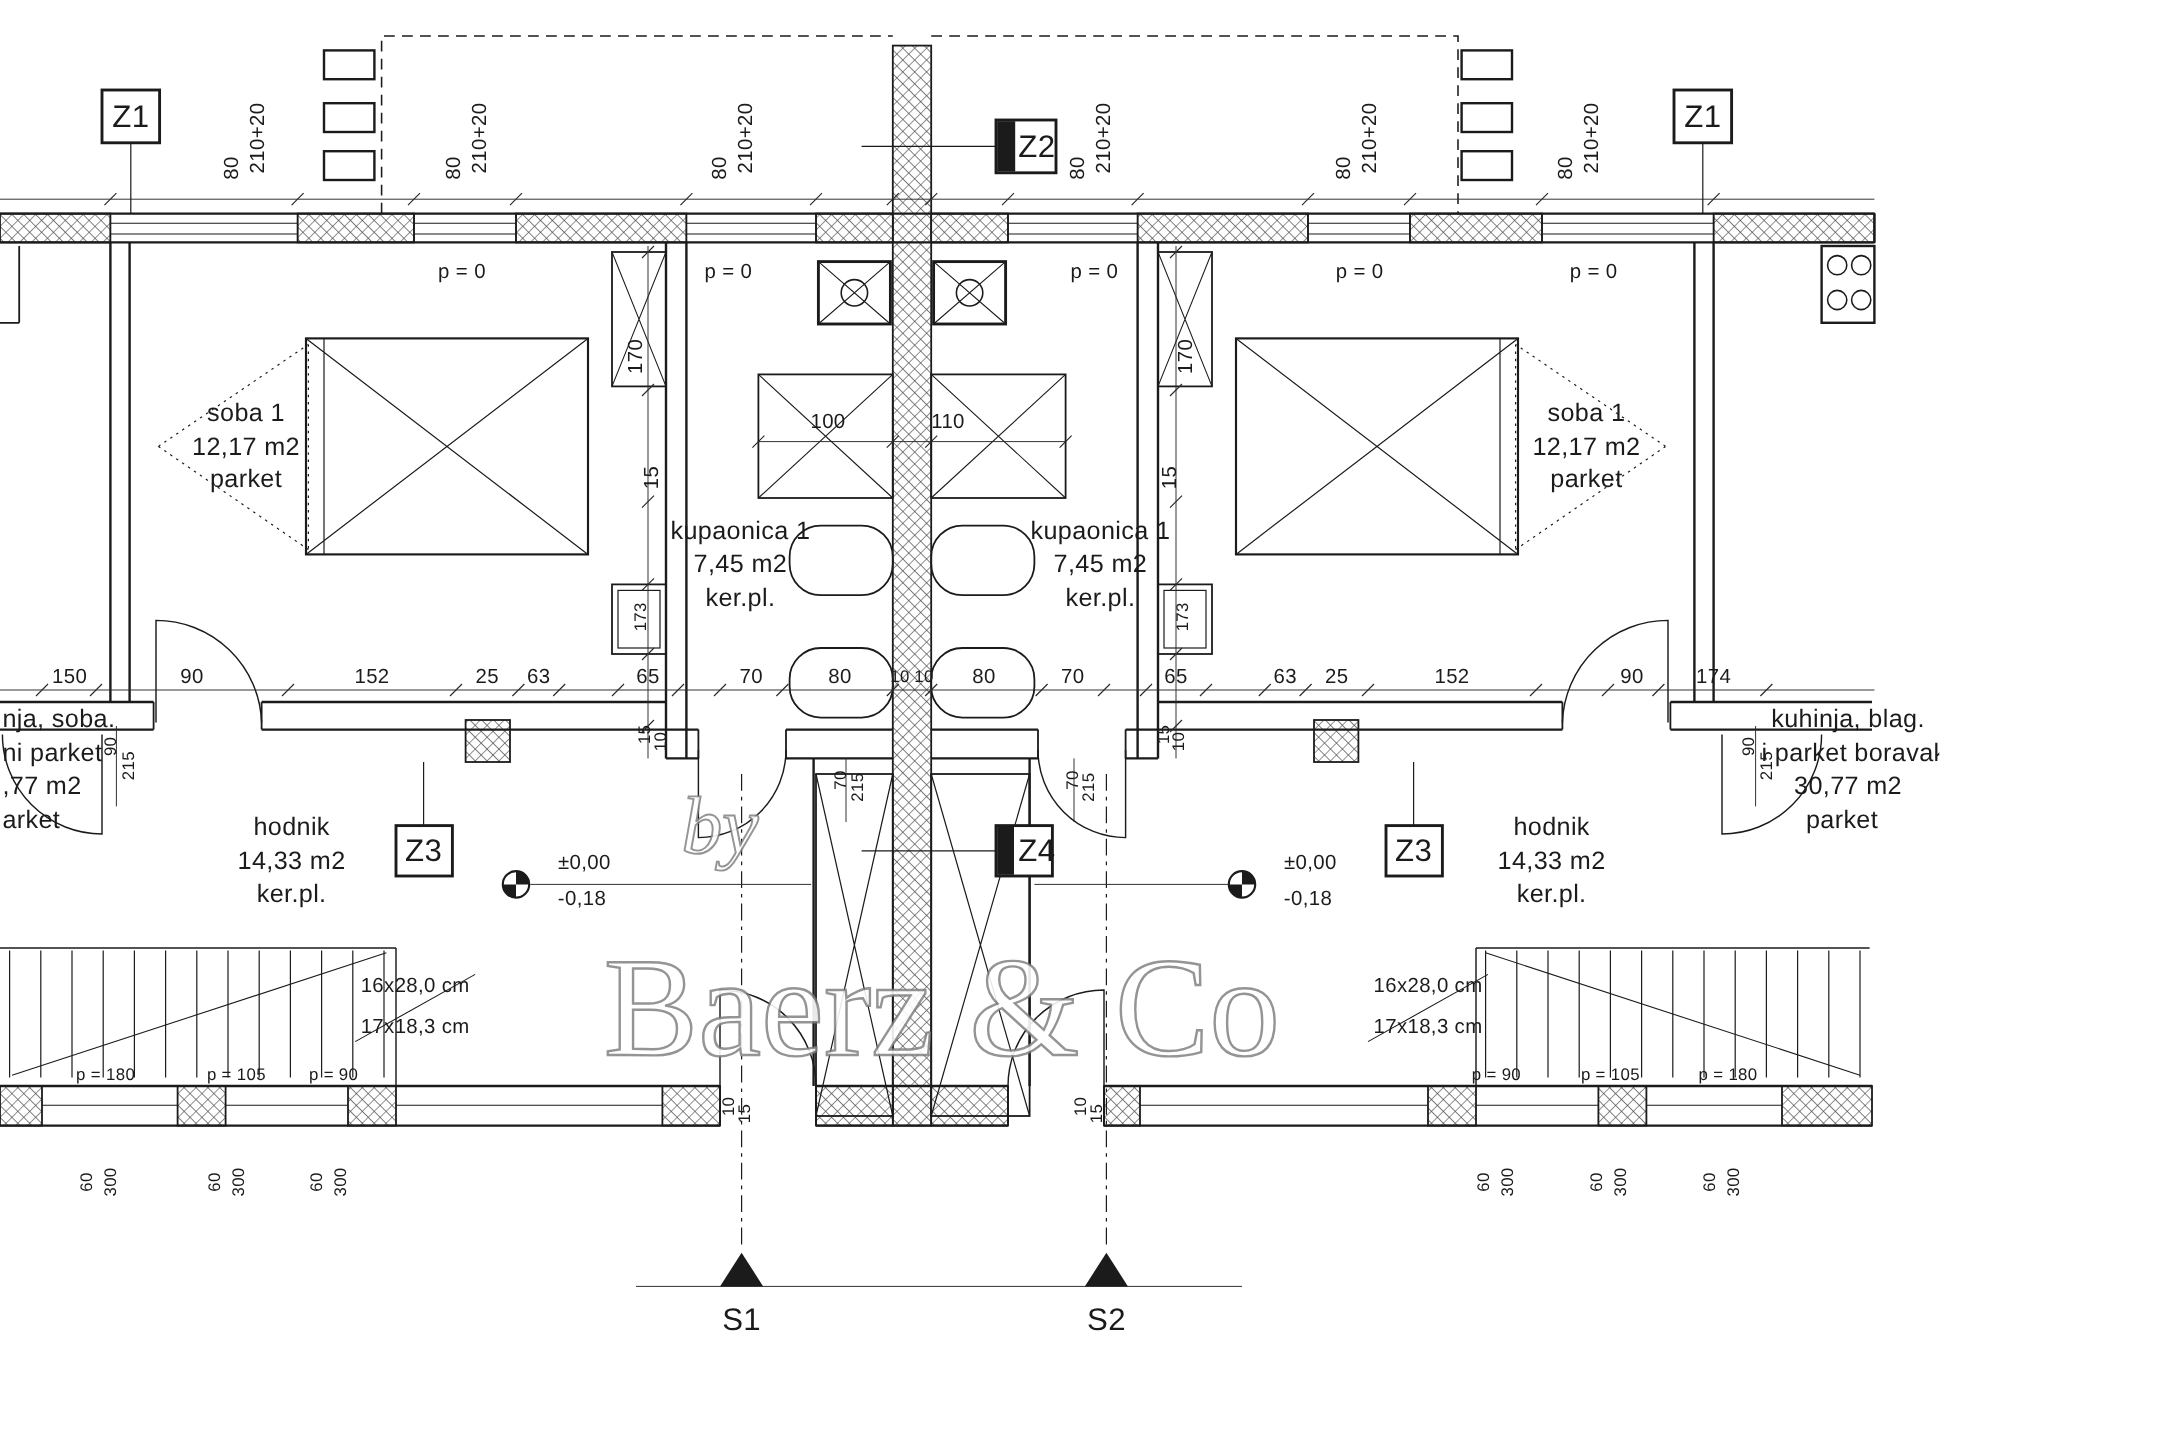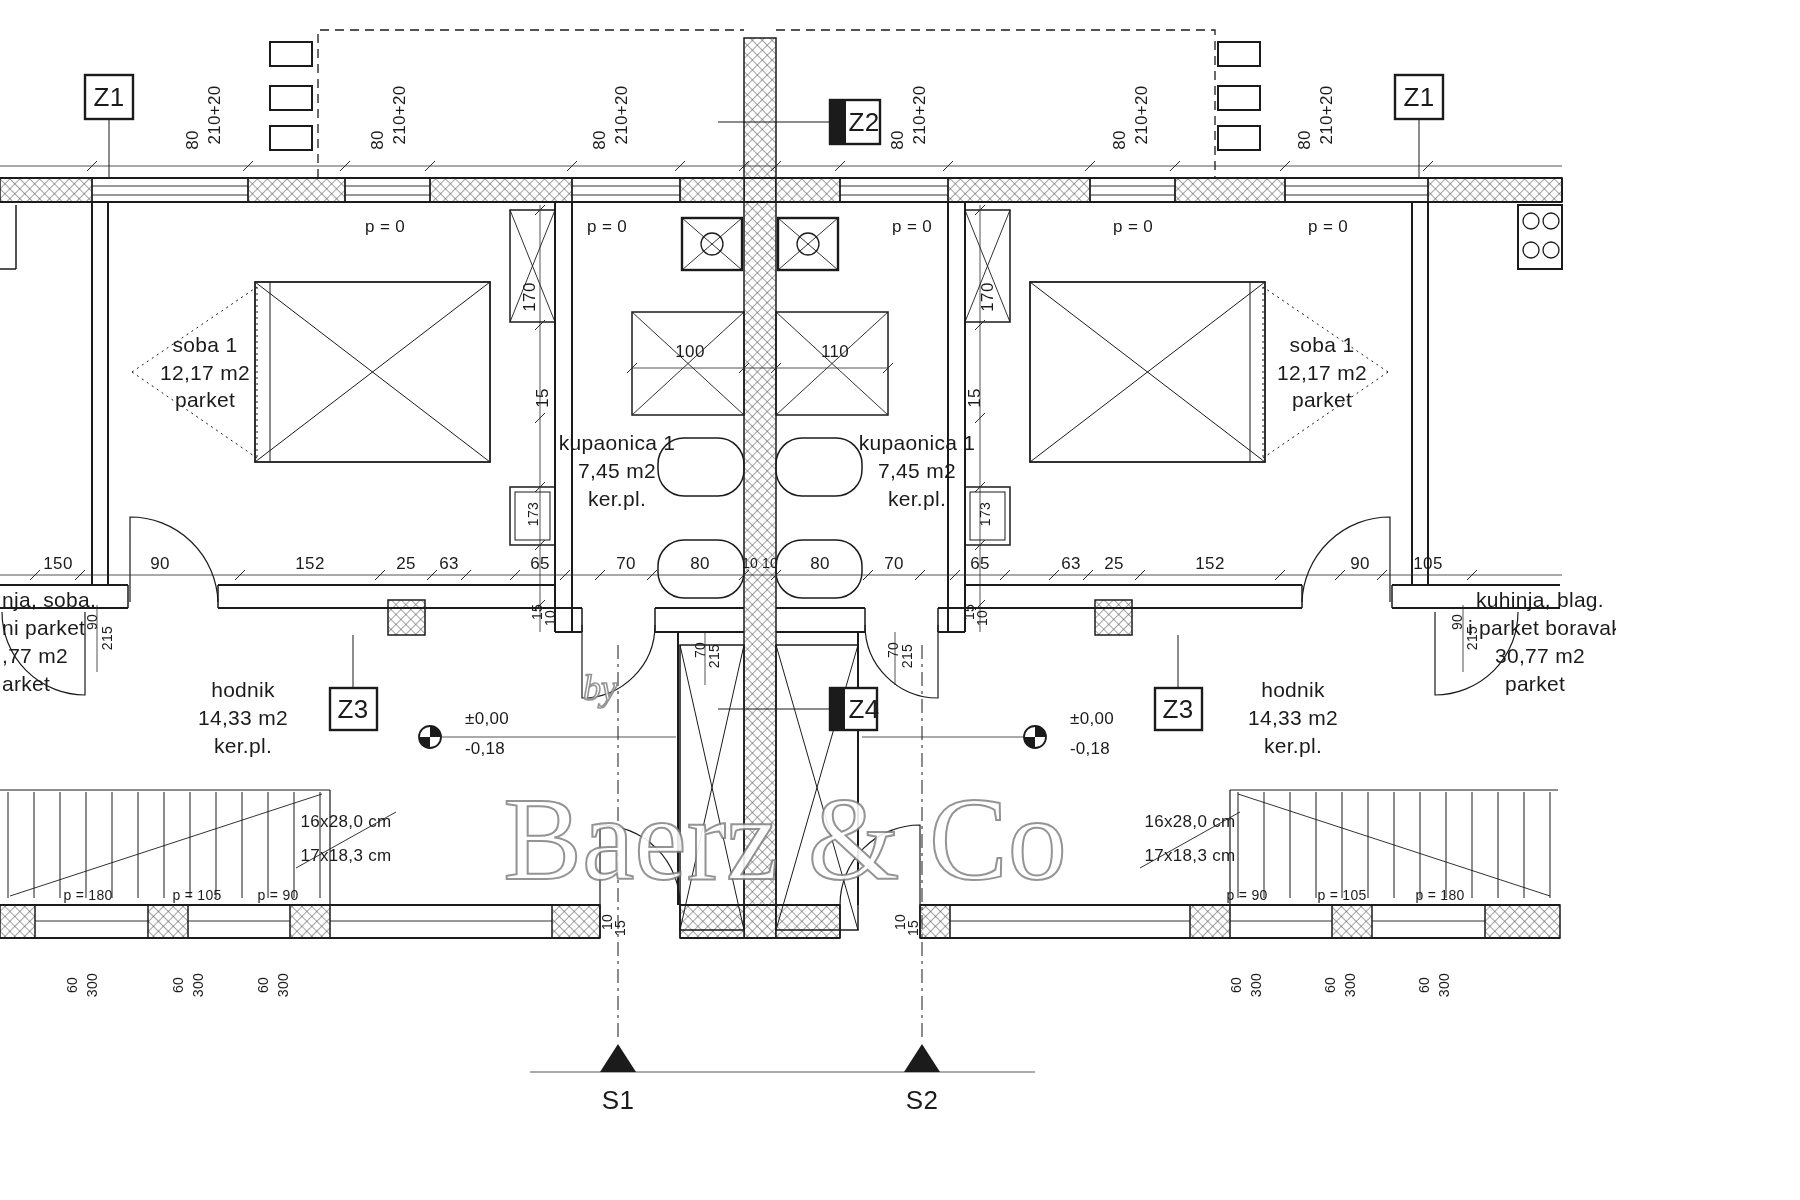--- a/index.html
+++ b/index.html
@@ -8,21 +8,21 @@
   svg{position:absolute;left:0;top:0;}
   .lbl{position:absolute;transform:translate(-50%,-50%);white-space:nowrap;
        font-size:21px;font-weight:500;letter-spacing:.3px;}
   .sm{font-size:17px;}
   .xs{font-size:14px;}
   .rot{transform:translate(-50%,-50%) rotate(-90deg);}
   .left{transform:translateY(-50%);}
   .mk{font-size:26px;font-weight:500;}
   .wm{position:absolute;font-family:"Liberation Serif",serif;color:rgba(255,255,255,.96);
       -webkit-text-stroke:2px rgba(120,120,120,.85);opacity:.93;white-space:nowrap;z-index:5;}
-  .wm-by{left:600px;top:688px;transform:translate(-50%,-50%);font-size:36px;font-style:italic;
+  .wm-by{left:600px;top:688px;transform:translate(-50%,-50%);font-size:68px;font-style:italic;
          -webkit-text-stroke:1.6px rgba(120,120,120,.85);}
   .wm-brand{left:785px;top:840px;transform:translate(-50%,-50%);font-size:118px;}
   .wm-tag{left:790px;top:962px;transform:translate(-50%,-50%);font-size:46px;letter-spacing:30px;word-spacing:36px;
           -webkit-text-stroke:1.8px rgba(120,120,120,.85);}
 </style>
 </head>
 <body>
 
 <div class="canvas">
 
@@ -247,24 +247,24 @@
   <div class="lbl sm" style="left:700px;top:564px">80</div>
   <div class="lbl xs" style="left:750px;top:563px">10</div>
   <div class="lbl xs" style="left:770px;top:563px">10</div>
   <div class="lbl sm" style="left:820px;top:564px">80</div>
   <div class="lbl sm" style="left:894px;top:564px">70</div>
   <div class="lbl sm" style="left:980px;top:564px">65</div>
   <div class="lbl sm" style="left:1071px;top:564px">63</div>
   <div class="lbl sm" style="left:1114px;top:564px">25</div>
   <div class="lbl sm" style="left:1210px;top:564px">152</div>
   <div class="lbl sm" style="left:1360px;top:564px">90</div>
-  <div class="lbl sm" style="left:1428px;top:564px">105</div>
+  <div class="lbl sm" style="left:1428px;top:564px">174</div>
 
   <div class="lbl sm" style="left:690px;top:352px">100</div>
-  <div class="lbl sm" style="left:835px;top:352px">110</div>
+  <div class="lbl sm" style="left:790px;top:352px">110</div>
 
   <div class="lbl sm rot" style="left:530px;top:297px">170</div>
   <div class="lbl sm rot" style="left:988px;top:297px">170</div>
   <div class="lbl sm rot" style="left:543px;top:398px">15</div>
   <div class="lbl sm rot" style="left:975px;top:398px">15</div>
   <div class="lbl xs rot" style="left:533px;top:514px">173</div>
   <div class="lbl xs rot" style="left:985px;top:514px">173</div>
   <div class="lbl xs rot" style="left:92px;top:622px">90</div>
   <div class="lbl xs rot" style="left:107px;top:638px">215</div>
   <div class="lbl xs rot" style="left:1457px;top:622px">90</div>

